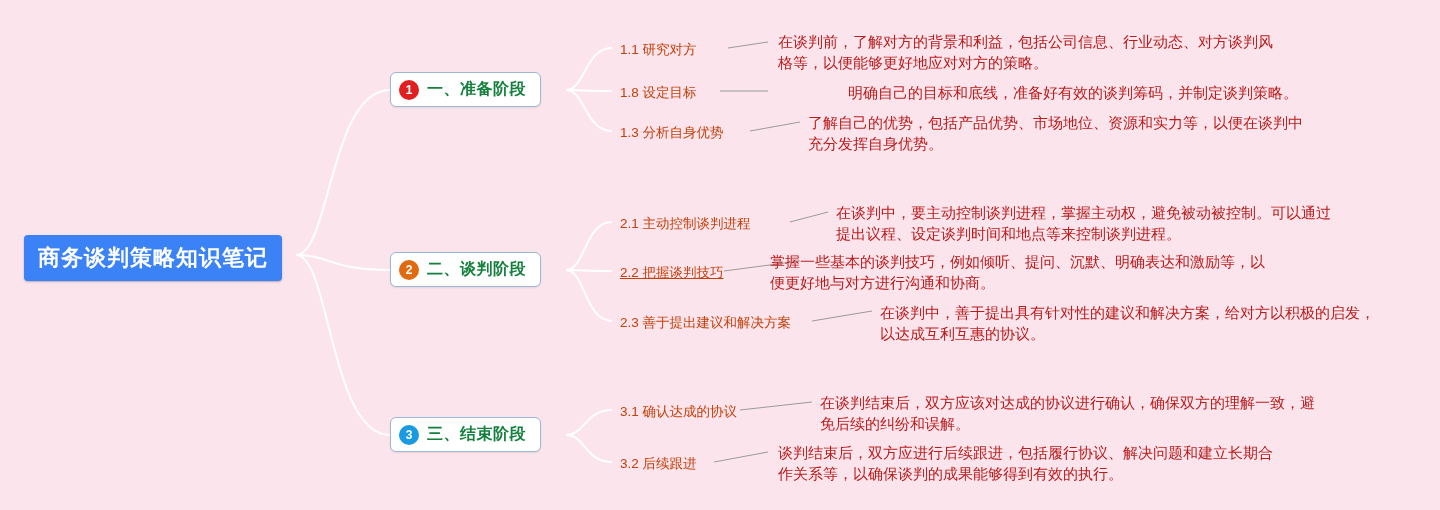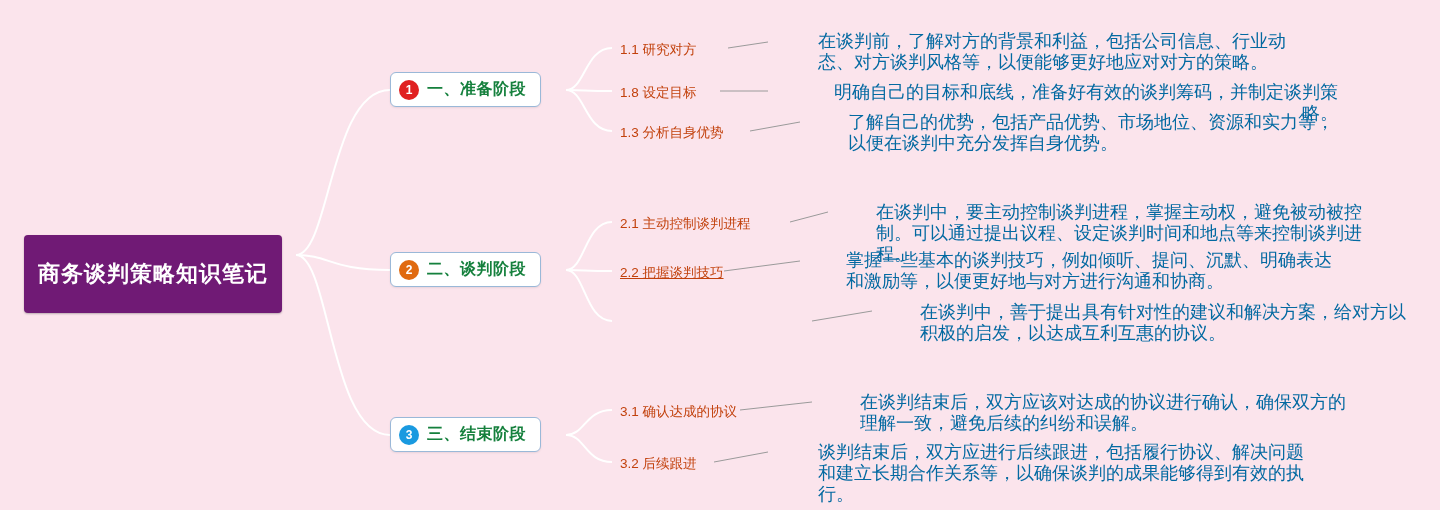--- a/index.html
+++ b/index.html
@@ -26,25 +26,25 @@
     top: 0;
     width: 1440px;
     height: 510px;
     pointer-events: none;
   }
   
   .root-node {
     position: absolute;
     left: 24px;
     top: 235px;
-    background: #701a75;
+    background: #3b82f6;
     color: #ffffff;
     font-size: 22px;
     font-weight: bold;
-    padding: 24px 14px;
+    padding: 8px 14px;
     border-radius: 4px;
     letter-spacing: 1px;
     white-space: nowrap;
     box-shadow: 0 1px 2px rgba(0,0,0,0.25);
   }
   
   .branch-node {
     position: absolute;
     background: #ffffff;
     border: 1px solid #9ab8d8;
@@ -77,24 +77,23 @@
   
   .topic-label {
     position: absolute;
     font-size: 13.5px;
     color: #c2410c;
     white-space: nowrap;
   }
   
   .detail-text {
     position: absolute;
-    font-size: 18px;
-    color: #0369a1;
+    font-size: 15px;
+    color: #b91c1c;
     line-height: 21px;
-    margin-left: 40px;
   }
 </style>
 </head>
 <body>
 
 <div id="mindmap">
 
   <svg class="links" viewBox="0 0 1440 510">
     <g fill="none" stroke="#ffffff" stroke-width="2">
 
@@ -141,21 +140,22 @@
   <div class="topic-label" style="left:620px; top:124px;">1.3 分析自身优势</div>
   <div class="detail-text" style="left:808px; top:112px; width:500px;">了解自己的优势，包括产品优势、市场地位、资源和实力等，以便在谈判中充分发挥自身优势。</div>
 
   <div class="branch-node" style="left:390px; top:252px;">
     <span class="branch-badge" style="background:#e06a10;">2</span>
     <span class="branch-label">二、谈判阶段</span>
   </div>
   <div class="topic-label" style="left:620px; top:215px;">2.1 主动控制谈判进程</div>
   <div class="detail-text" style="left:836px; top:202px; width:500px;">在谈判中，要主动控制谈判进程，掌握主动权，避免被动被控制。可以通过提出议程、设定谈判时间和地点等来控制谈判进程。</div>
   <div class="topic-label" style="left:620px; top:264px;text-decoration:underline;">2.2 把握谈判技巧</div>
-  <div class="detail-text" style="left:806px; top:251px; width:500px;font-family:Liberation Mono, monospace;">掌握一些基本的谈判技巧，例如倾听、提问、沉默、明确表达和激励等，以便更好地与对方进行沟通和协商。</div>
+  <div class="detail-text" style="left:770px; top:251px; width:500px;">掌握一些基本的谈判技巧，例如倾听、提问、沉默、明确表达和激励等，以便更好地与对方进行沟通和协商。</div>
+  <div class="topic-label" style="left:620px; top:314px;">2.3 善于提出建议和解决方案</div>
   <div class="detail-text" style="left:880px; top:302px; width:500px;">在谈判中，善于提出具有针对性的建议和解决方案，给对方以积极的启发，以达成互利互惠的协议。</div>
 
   <div class="branch-node" style="left:390px; top:417px;">
     <span class="branch-badge" style="background:#1a9ae0;">3</span>
     <span class="branch-label">三、结束阶段</span>
   </div>
   <div class="topic-label" style="left:620px; top:403px;">3.1 确认达成的协议</div>
   <div class="detail-text" style="left:820px; top:392px; width:500px;">在谈判结束后，双方应该对达成的协议进行确认，确保双方的理解一致，避免后续的纠纷和误解。</div>
   <div class="topic-label" style="left:620px; top:455px;">3.2 后续跟进</div>
   <div class="detail-text" style="left:778px; top:442px; width:500px;">谈判结束后，双方应进行后续跟进，包括履行协议、解决问题和建立长期合作关系等，以确保谈判的成果能够得到有效的执行。</div>

